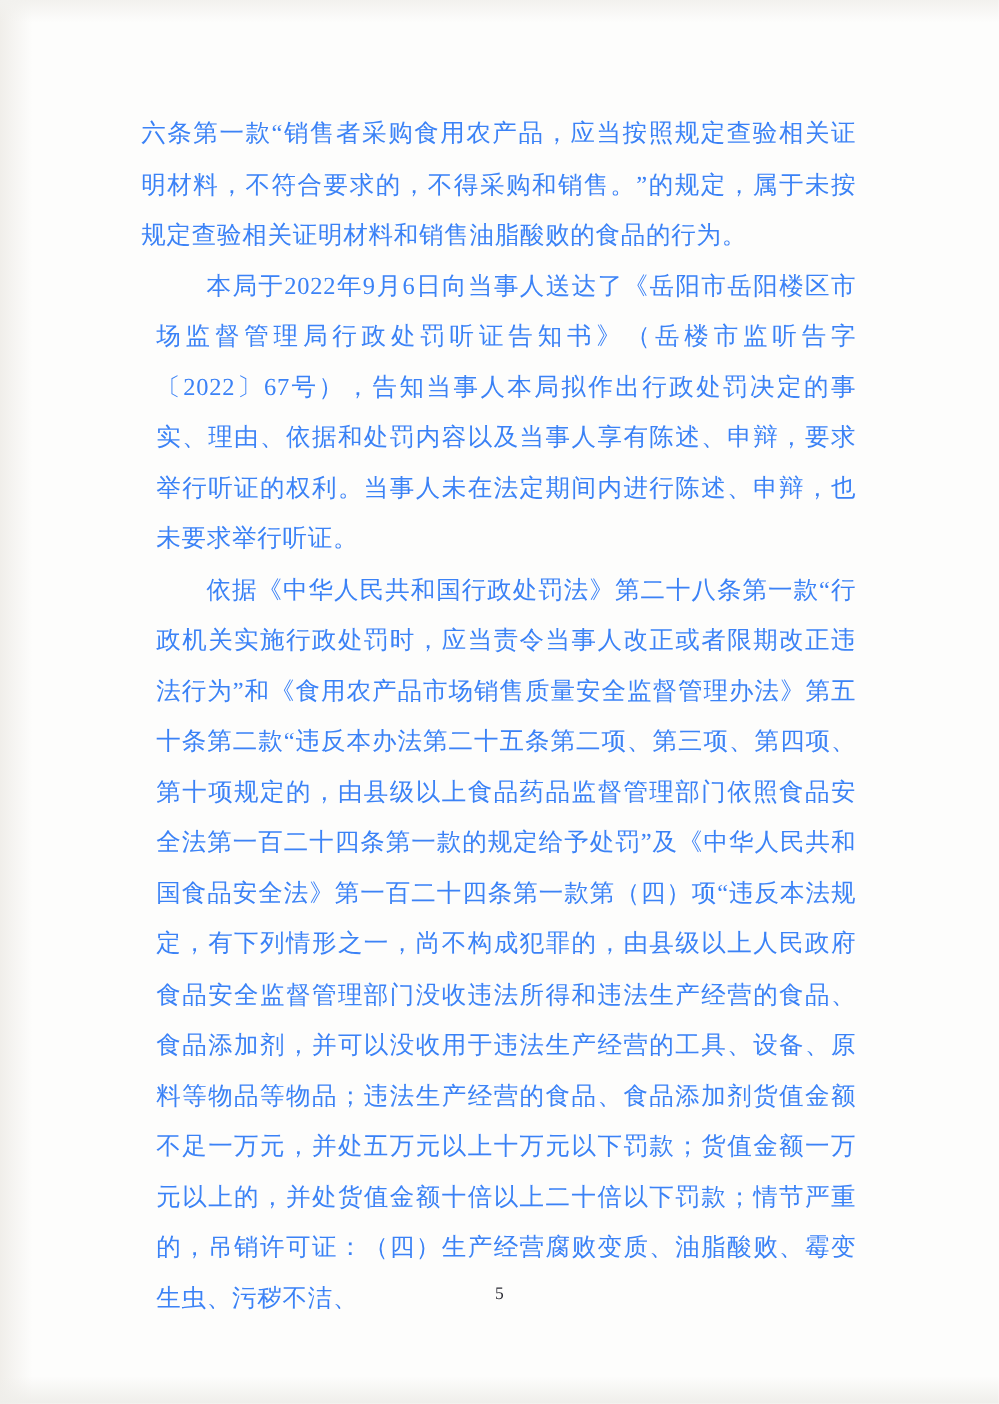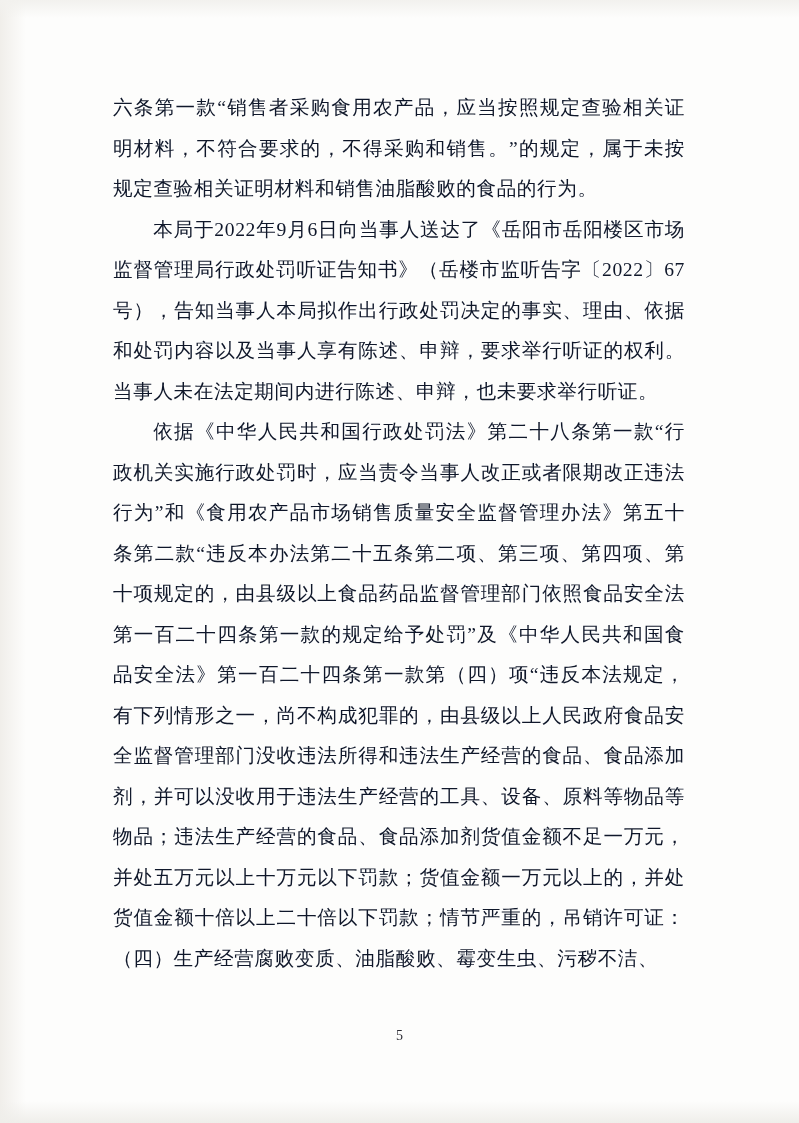--- a/index.html
+++ b/index.html
@@ -22,29 +22,30 @@
   }
   .content {
     position: absolute;
     left: 113px;
     top: 88px;
     width: 572px;
   }
   .para {
     font-size: 19.6px;
     line-height: 40.5px;
-    color: #0f172a;
+    color: #3b82f6;
     text-align: justify;
     text-justify: inter-ideograph;
     letter-spacing: 0.6px;
     margin: 0;
     font-family: "Liberation Serif", "DejaVu Serif", serif;
   }
   .para.indent {
     text-indent: 2.05em;
+    margin-left: 12px;
   }
   .page-number {
     position: absolute;
     left: 0;
     right: 0;
     top: 1028px;
     text-align: center;
     font-size: 14px;
     color: #2b2b33;
     font-family: "Liberation Serif", "DejaVu Serif", serif;

